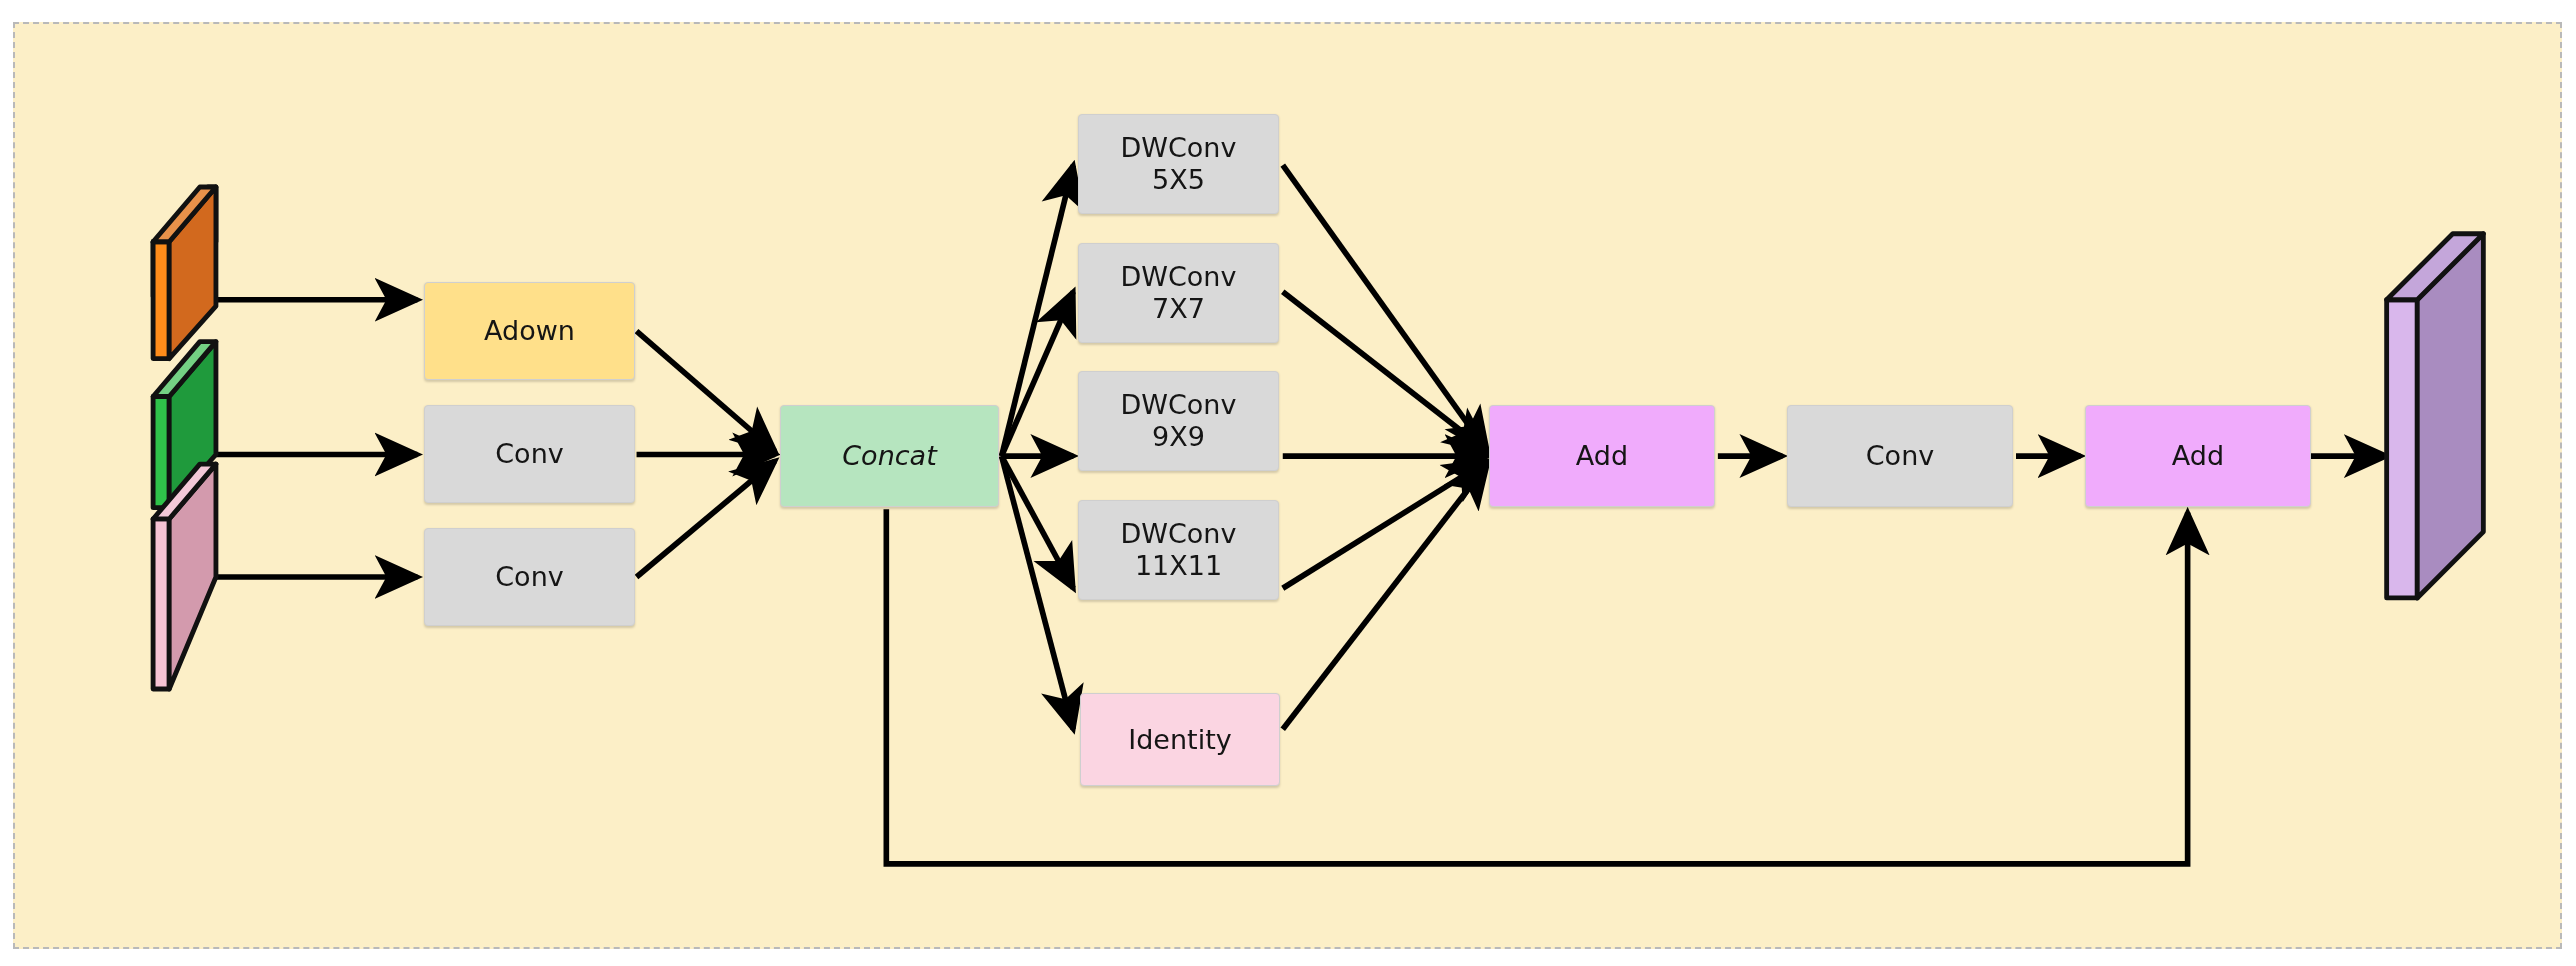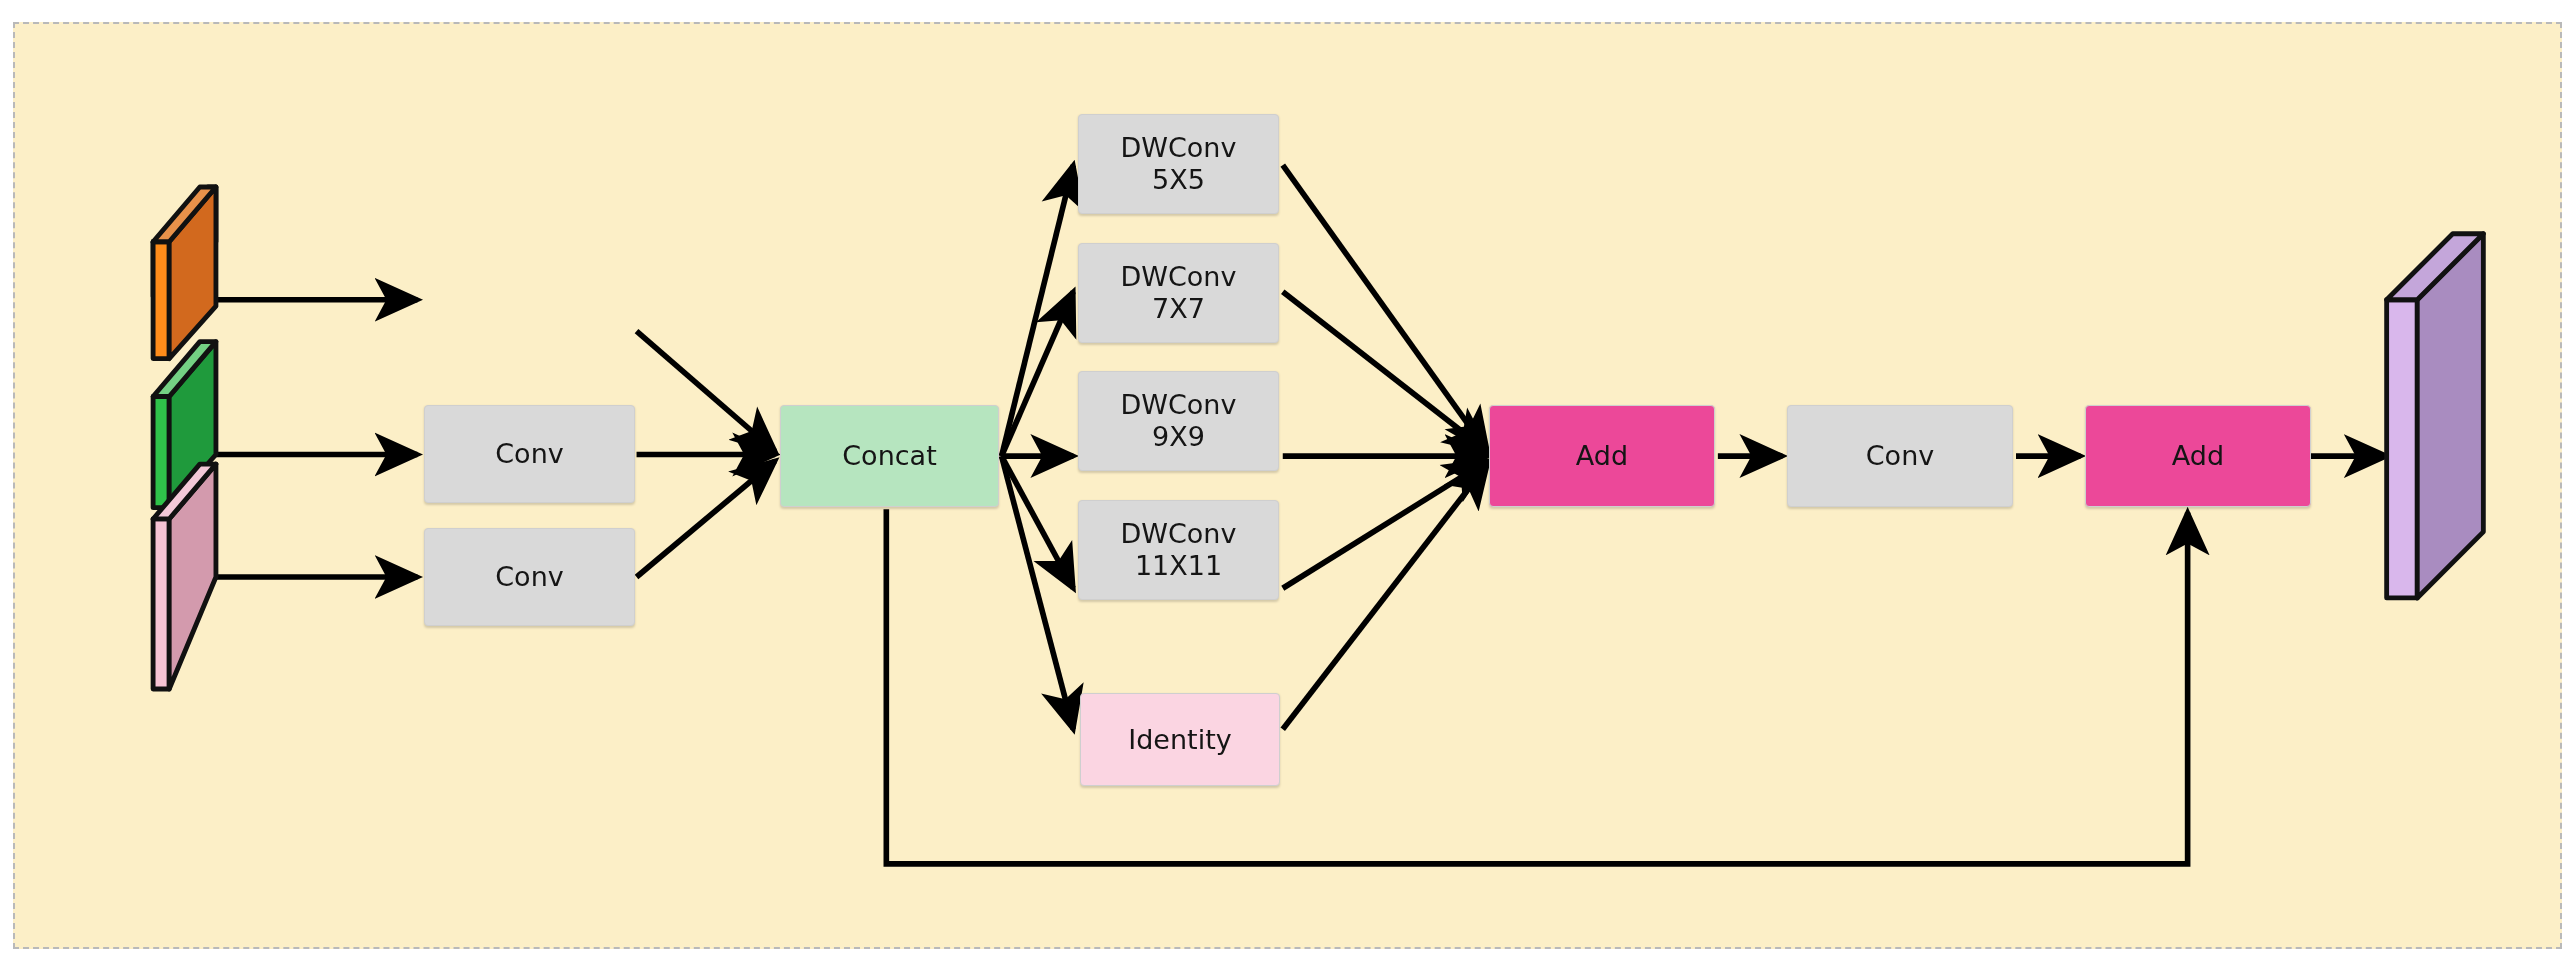--- a/index.html
+++ b/index.html
@@ -7,23 +7,23 @@
         font-family:"DejaVu Sans","Liberation Sans",sans-serif;}
   #panel{position:absolute;left:13px;top:22px;width:2549px;height:927px;
          background:#fcefc7;border:2.4px dashed #b9b9b9;box-sizing:border-box;}
   svg.layer{position:absolute;left:0;top:0;width:2576px;height:967px;pointer-events:none;}
   .node{position:absolute;box-sizing:border-box;display:flex;align-items:center;
         justify-content:center;text-align:center;border-radius:4px;
         border:1.6px solid #cfcfcf;color:#151515;line-height:1.18;
         box-shadow:0 1.6px 2.4px rgba(0,0,0,0.16);}
   .n-gray{background:#d9d9d9;}
   .n-yellow{background:#ffe08a;}
-  .n-green{background:#b6e5bf;}
+  .n-green{background:#b6e5bf;font-style:italic;}
   .n-pink{background:#fbd5e2;}
-  .n-blue{background:#ec4899;}
+  .n-blue{background:#f0abfc;}
   .n-lbl{white-space:pre-line;font-size:27px;}
 </style>
 </head>
 <body>
 
 <div id="root">
 
   <div id="panel"></div>
 
   <svg class="layer" viewBox="0 0 3197 1200">
@@ -93,20 +93,23 @@
       <polygon points="190,644 210,644 268,576 248,576" fill="#f3c8d8" stroke="#111" stroke-width="6" stroke-linejoin="round"></polygon>
     </g>
 
     <g>
       <polygon points="2962,372 2962,742 3000,742 3000,372" fill="#d9b7ec" stroke="#111" stroke-width="6" stroke-linejoin="round"></polygon>
       <polygon points="3000,372 3082,290 3082,660 3000,742" fill="#a98cc0" stroke="#111" stroke-width="6" stroke-linejoin="round"></polygon>
       <polygon points="2962,372 3000,372 3082,290 3044,290" fill="#c4a6da" stroke="#111" stroke-width="6" stroke-linejoin="round"></polygon>
     </g>
   </svg>
 
+  <div class="node n-yellow" style="left:424px;top:282px;width:211px;height:98px;">
+    <span class="n-lbl">Adown</span>
+  </div>
 
   <div class="node n-gray" style="left:424px;top:405px;width:211px;height:98px;">
     <span class="n-lbl">Conv</span>
   </div>
 
   <div class="node n-gray" style="left:424px;top:528px;width:211px;height:98px;">
     <span class="n-lbl">Conv</span>
   </div>
 
   <div class="node n-green" style="left:780px;top:405px;width:219px;height:102px;">

